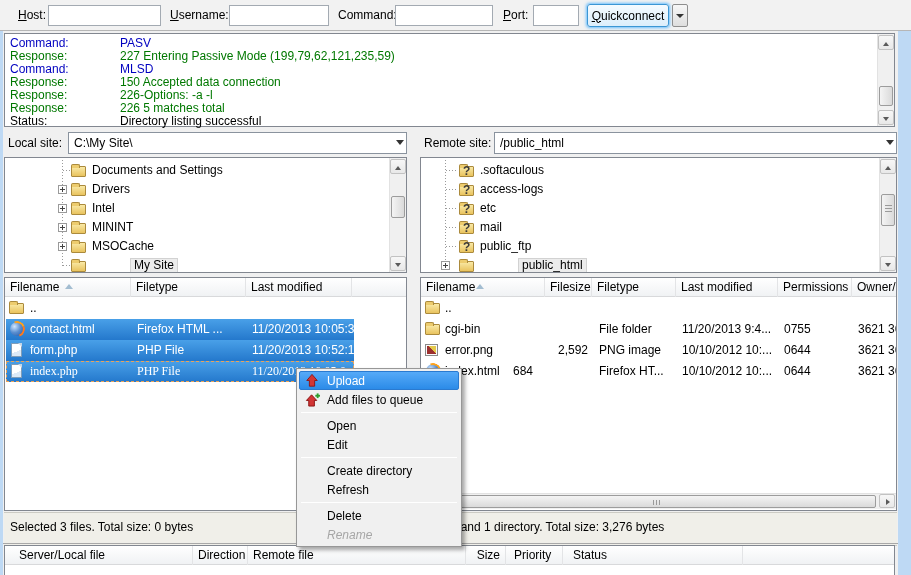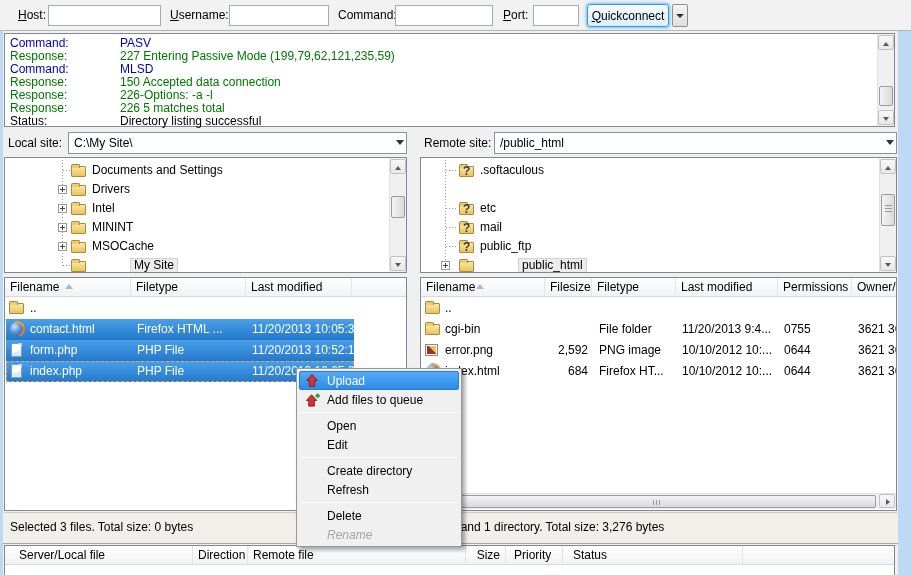--- a/index.html
+++ b/index.html
@@ -100,21 +100,21 @@
   .lsthead { position:absolute; left:0; top:0; right:0; height:19px; display:flex;
       background:linear-gradient(#ffffff,#f0f2f4); border-bottom:1px solid #d8d9db; }
   .hcell { position:relative; height:19px; line-height:18px; padding-left:5px;
       border-right:1px solid #e3e4e6; overflow:hidden; white-space:nowrap; }
   .hcell.rgt { text-align:right; padding-right:5px; }
   .sortmark { position:absolute; top:2px; width:0; height:0; border:4px solid transparent;
       border-bottom:5px solid #a3bdd1; }
   .frow { position:absolute; height:21px; line-height:21px; white-space:nowrap; }
   .frow .cell { position:absolute; top:0; }
   .sel { background:linear-gradient(#49a0e8,#2478cc); color:#fff; }
-  .focusrow { outline:1px dashed #e8a35a; outline-offset:-1px; }
+  .focusrow { outline:1px dashed #e8a35a; outline-offset:-1px;font-family:Liberation Serif, serif; }
 
   
   .statusbar { position:absolute; top:512px; height:34px; background:#f0efe9;
       border-top:1px solid #cccbc4; border-bottom:1px solid #cccbc4; }
   .statusbar span { position:absolute; left:6px; top:7px; white-space:nowrap; }
 
   
   .qline { position:absolute; left:0; top:543px; width:911px; height:1px; background:#a8a8a8; }
   .queuepane { position:absolute; left:4px; top:545px; width:891px; height:30px; background:#fff;
       border:1px solid #828790; border-bottom:none; }
@@ -257,20 +257,25 @@
     </div>
   </div>
 
   <div class="pane" style="left:420px;top:157px;width:477px;height:116px;overflow:hidden">
     <div class="vline" style="left:24px;height:108px"></div>
     <div class="trow" style="top:3px">
       <span class="stub" style="left:25px;width:11px"></span>
       <span class="folder-icon qfolder" style="left:38px;top:5px"></span>
       <span class="tlabeltxt" style="left:56px">.softaculous</span>
     </div>
+    <div class="trow" style="top:22px">
+      <span class="stub" style="left:25px;width:11px"></span>
+      <span class="folder-icon qfolder" style="left:38px;top:5px"></span>
+      <span class="tlabeltxt" style="left:56px">access-logs</span>
+    </div>
     <div class="trow" style="top:41px">
       <span class="stub" style="left:25px;width:11px"></span>
       <span class="folder-icon qfolder" style="left:38px;top:5px"></span>
       <span class="tlabeltxt" style="left:56px">etc</span>
     </div>
     <div class="trow" style="top:60px">
       <span class="stub" style="left:25px;width:11px"></span>
       <span class="folder-icon qfolder" style="left:38px;top:5px"></span>
       <span class="tlabeltxt" style="left:56px">mail</span>
     </div>
@@ -359,21 +364,21 @@
       <span class="cell" style="left:23px">error.png</span>
       <span class="cell" style="left:109px;width:57px;text-align:right">2,592</span>
       <span class="cell" style="left:177px">PNG image</span>
       <span class="cell" style="left:260px">10/10/2012 10:...</span>
       <span class="cell" style="left:362px">0644</span>
       <span class="cell" style="left:436px">3621 3621</span>
     </div>
     <div class="frow" style="top:83px;left:1px;width:474px">
       <span class="firefox-icon" style="left:4px;top:3px"></span>
       <span class="cell" style="left:23px">index.html</span>
-      <span class="cell" style="left:109px;width:57px;text-align:right">684</span>
+      <span class="cell" style="left:91px;width:57px;text-align:left">684</span>
       <span class="cell" style="left:177px">Firefox HT...</span>
       <span class="cell" style="left:260px">10/10/2012 10:...</span>
       <span class="cell" style="left:362px">0644</span>
       <span class="cell" style="left:436px">3621 3621</span>
     </div>
     <div class="hsb" style="top:215px">
       <div class="sbtn lt">
           <span class="tri l"></span>
         </div>
       <div class="hthumb grip-h" style="left:18px;right:20px"></div>

